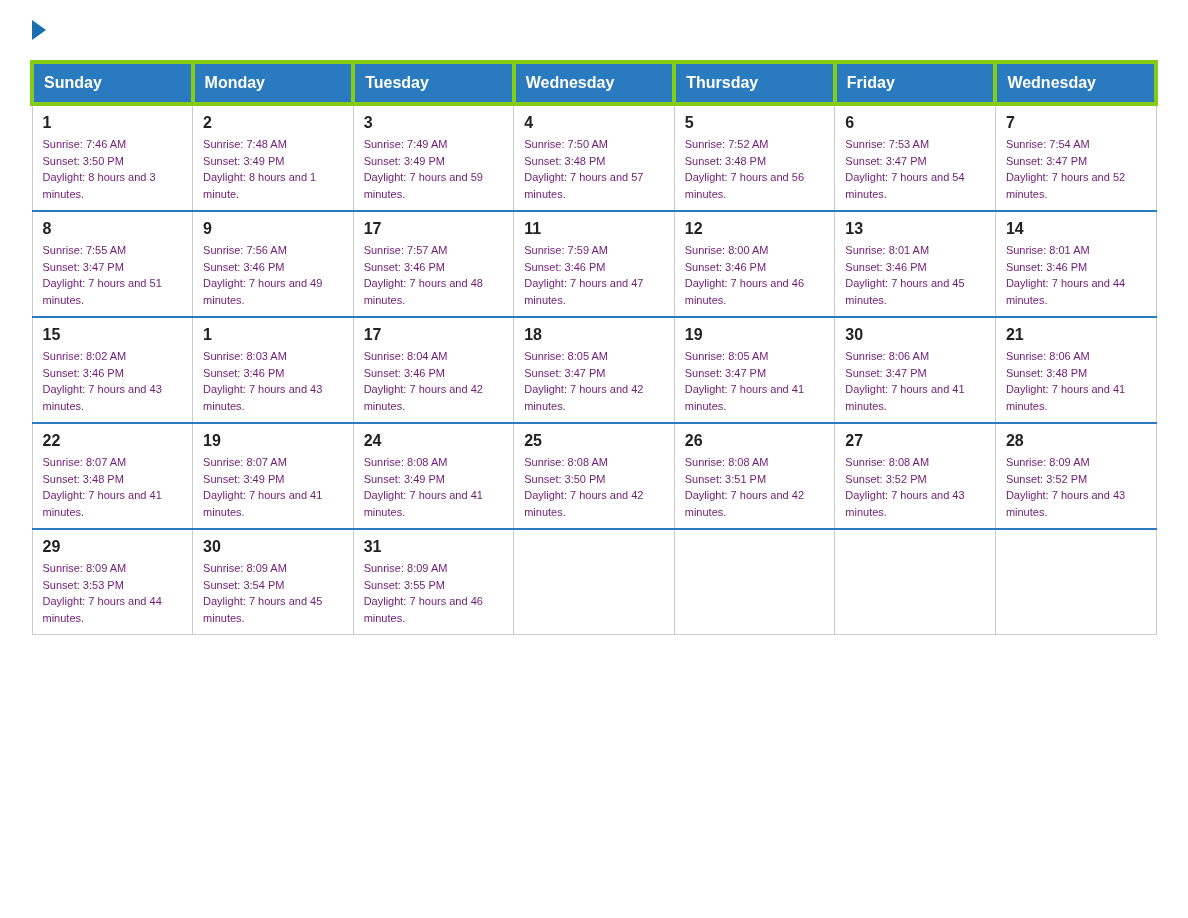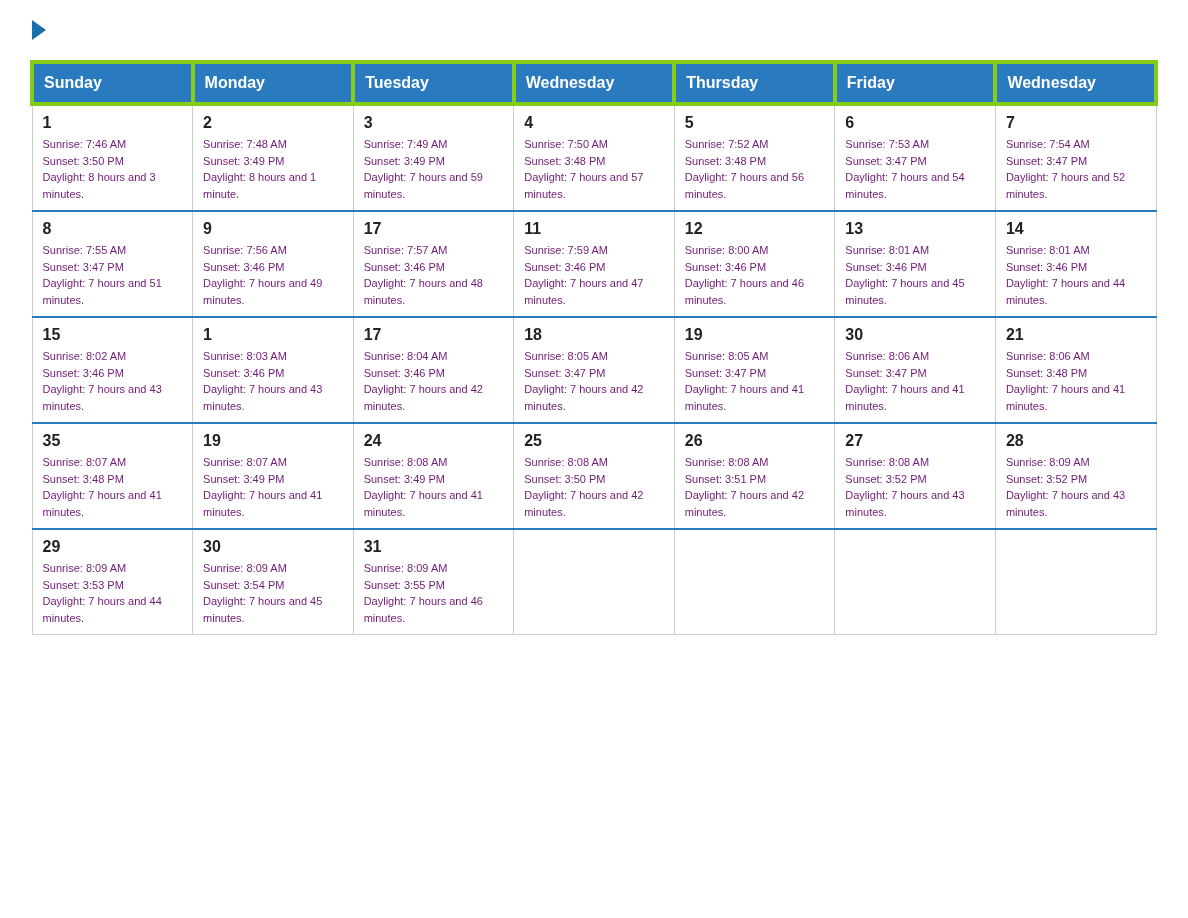--- a/index.html
+++ b/index.html
@@ -297,21 +297,21 @@
         <div class="day-number">21</div>
         <div class="day-info">
           Sunrise: 8:06 AM<br>
           Sunset: 3:48 PM<br>
           Daylight: 7 hours and 41 minutes.
         </div>
       </td>
       </tr>
       <tr>
         <td>
-        <div class="day-number">35</div>
+        <div class="day-number">22</div>
         <div class="day-info">
           Sunrise: 8:07 AM<br>
           Sunset: 3:48 PM<br>
           Daylight: 7 hours and 41 minutes.
         </div>
       </td>
         <td>
         <div class="day-number">19</div>
         <div class="day-info">
           Sunrise: 8:07 AM<br>

